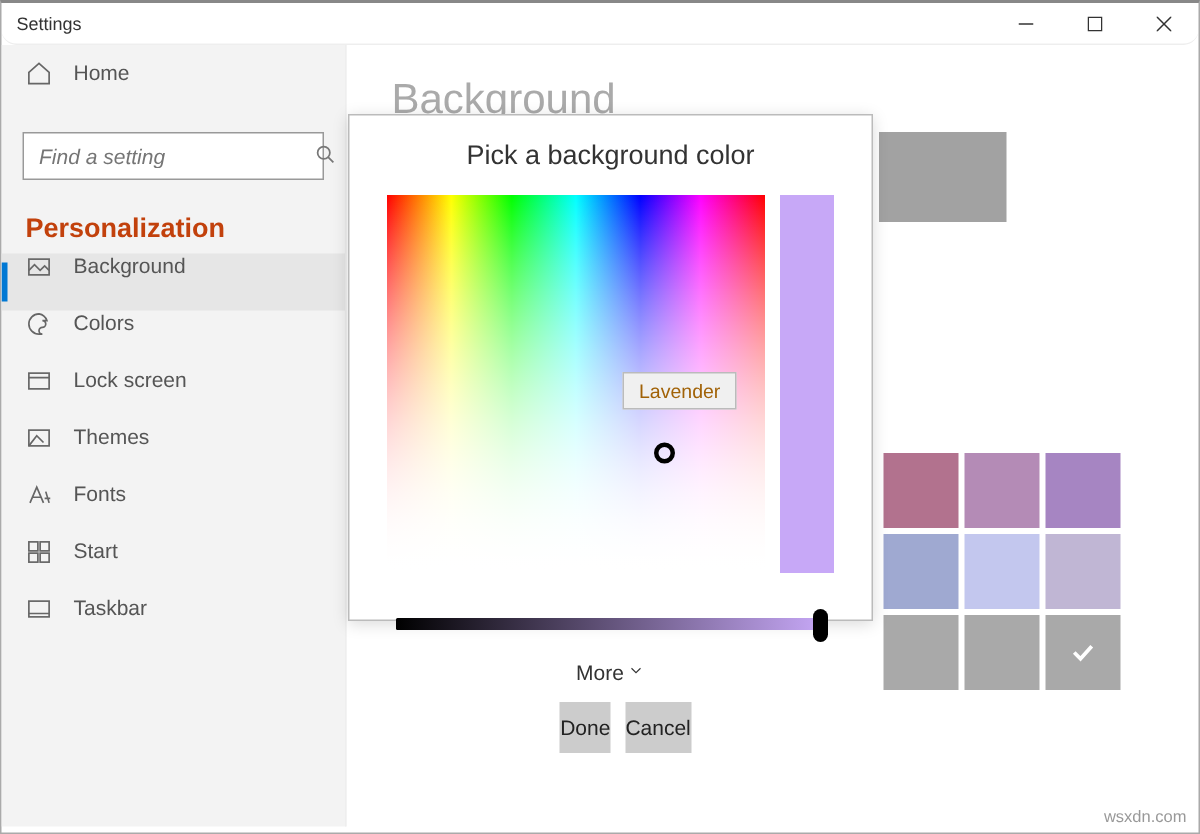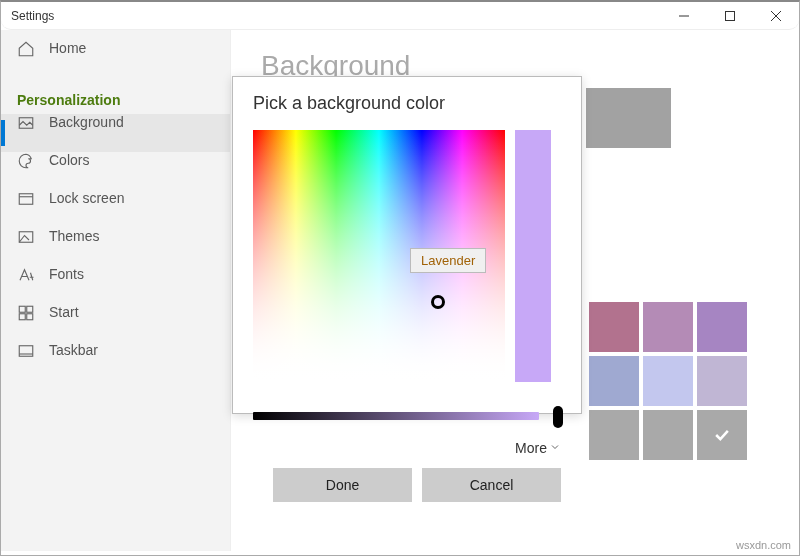--- a/index.html
+++ b/index.html
@@ -59,22 +59,22 @@
   .side-item.selected { background: #e6e6e6; }
   .side-item.selected::before {
     content: ""; position: absolute; left: 0; top: 6px; bottom: 6px;
     width: 4px; background: #0078d4;
   }
   .side-icon { width: 18px; height: 18px; color: #666; display:flex; align-items:center; justify-content:center;}
   .side-icon svg { width: 18px; height: 18px; stroke: #666; fill: none; stroke-width:1.5; }
   .section-header {
     padding: 14px 16px 6px;
     font-weight: 600;
-    color: #4d7c0f;
-    font-size: 14px;
+    color: #c2410c;
+    font-size: 18px;
   }
   .search-box {
     margin: 10px 14px 8px;
     border: 1px solid #999;
     height: 32px;
     display: flex; align-items: center; padding: 0 8px;
     background: #fff;
   }
   .search-box input {
     border: none; outline: none; flex: 1;
@@ -102,21 +102,21 @@
   .swatch { width: 50px; height: 50px; display:flex; align-items:center; justify-content:center;}
   
   .dialog {
     position: absolute;
     left: 231px; top: 74px;
     width: 350px; height: 338px;
     background: #fff;
     border: 1px solid #bbb;
     box-shadow: 0 2px 10px rgba(0,0,0,0.15);
     padding: 16px 20px 14px;
-    display: flex; flex-direction: column;
+    display: flex; flex-direction: column; align-items: center;
   }
   .dlg-title { font-size: 18px; color: #333; margin-bottom: 16px; }
   .picker-row { display: flex; gap: 10px; }
   .hue-sat {
     width: 252px; height: 252px; position: relative;
     background:
       linear-gradient(to top,    white, rgba(255,255,255,0)),
       linear-gradient(to bottom, rgba(0,0,0,0) 0%, rgba(0,0,0,0) 100%),
       linear-gradient(to right,
         #ff0000 0%, #ffff00 17%, #00ff00 33%, #00ffff 50%,
@@ -201,20 +201,27 @@
 <div class="main">
 
   <div class="sidebar">
     <div class="side-item">
       <span class="side-icon">
           <svg viewBox="0 0 24 24">
             <path d="M3 11 L12 3 L21 11 V21 H3 Z"></path>
           </svg>
         </span>
       <span>Home</span>
+    </div>
+    <div class="search-box">
+      <input type="text" placeholder="Find a setting" style="">
+      <span class="sicon"><svg width="14" height="14" viewBox="0 0 24 24" fill="none" stroke="#777" stroke-width="2">
+            <circle cx="10" cy="10" r="7"></circle>
+            <path d="M21 21 L15 15"></path>
+          </svg></span>
     </div>
     <div class="section-header">Personalization</div>
 
     <div class="side-item selected">
       <span class="side-icon">
           <svg viewBox="0 0 24 24">
             <rect x="3" y="5" width="18" height="14"></rect>
             <path d="M3 15 L8 10 L13 15 L17 11 L21 15"></path>
           </svg>
         </span>

